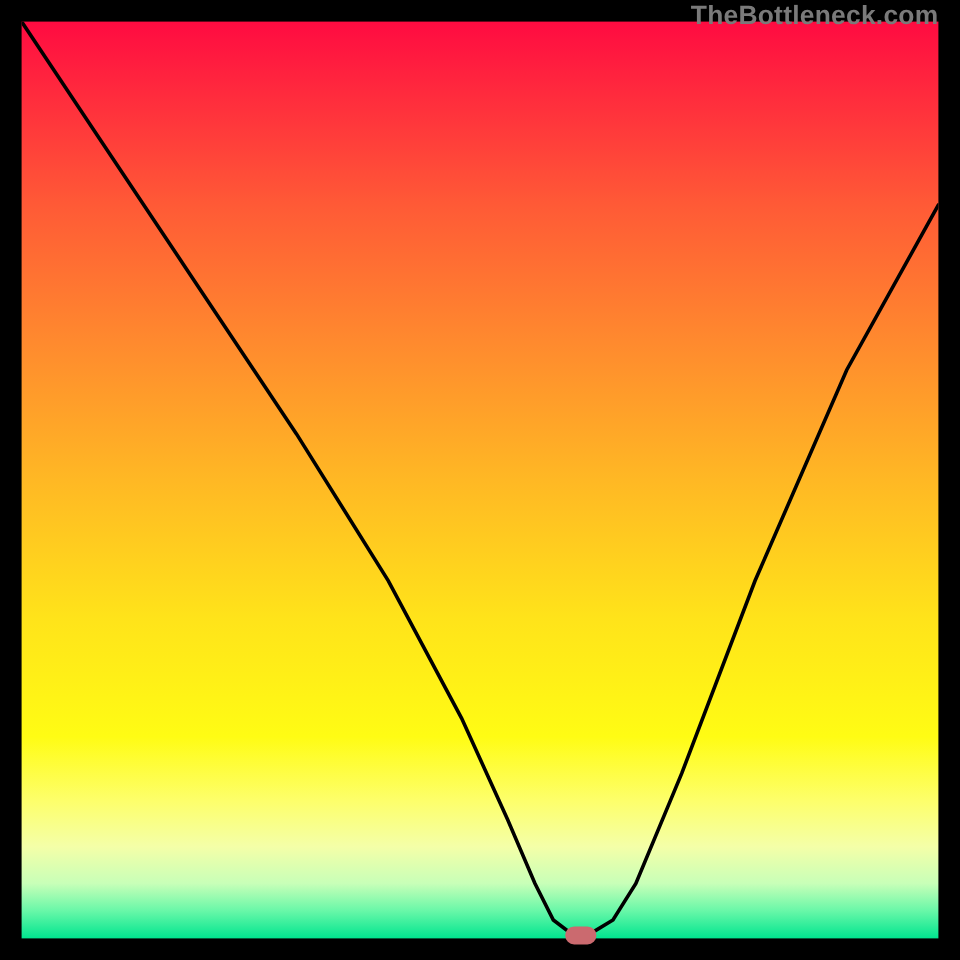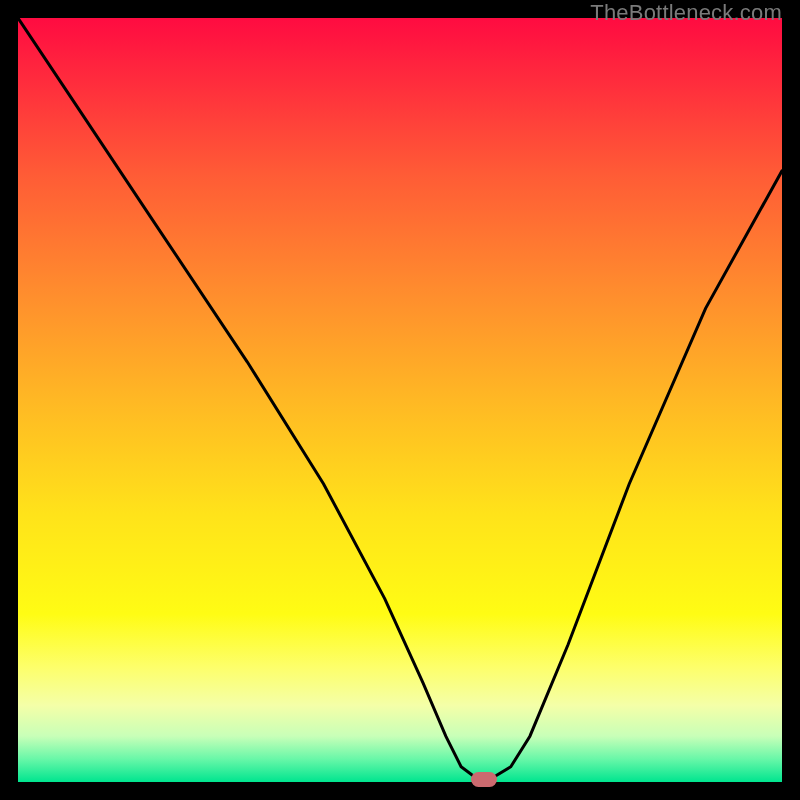--- a/index.html
+++ b/index.html
@@ -30,21 +30,21 @@
       #c8ffb8 94%,
       #68f7a8 97%,
       #00e58f 100%);
   }
   .watermark {
     position: absolute;
     top: 0px;
     right: 18px;
     color: #7a7a7a;
     font-size: 22px;
-    font-weight: 400;
+    font-weight: 700;
     letter-spacing: 0.2px;
     z-index: 5;
   }
   svg.curve {
     position: absolute;
     left: 0;
     top: 0;
     width: 764px;
     height: 764px;
     z-index: 3;

